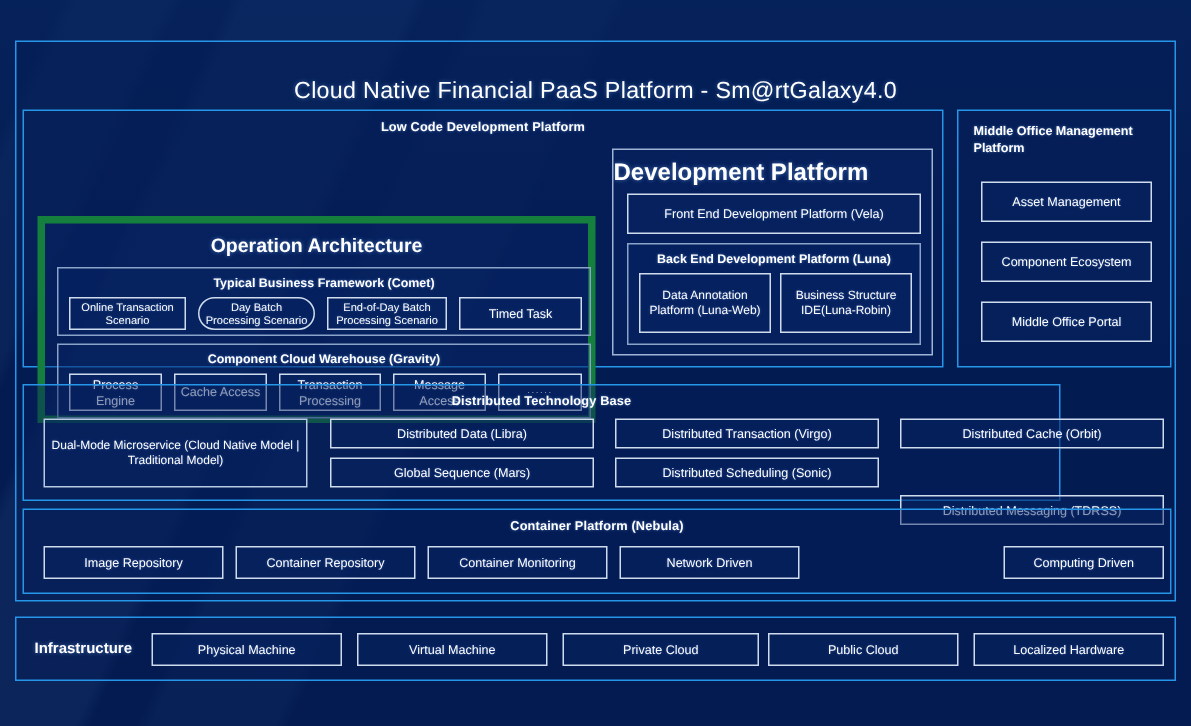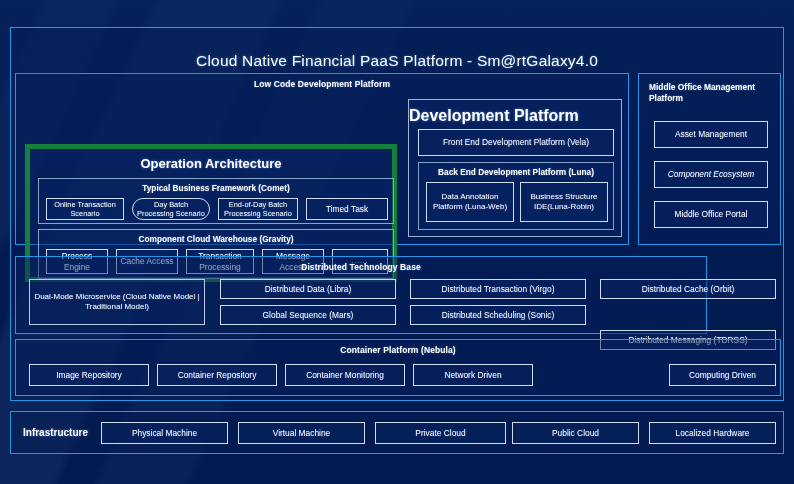--- a/index.html
+++ b/index.html
@@ -164,21 +164,21 @@
           <div class="sub-title">Back End Development Platform (Luna)</div>
           <div class="chip f8" style="left:7px;top:19px;width:88px;height:40px;">Data Annotation Platform (Luna-Web)</div>
           <div class="chip f8" style="left:101px;top:19px;width:88px;height:40px;">Business Structure IDE(Luna-Robin)</div>
         </div>
       </div>
     </div>
 
     <div class="panel" id="mid-office" style="left:627px;top:45px;width:143px;height:172px;">
       <div class="mo-title">Middle Office Management Platform</div>
       <div class="chip f85" style="left:15px;top:47px;width:114px;height:27px;">Asset Management</div>
-      <div class="chip f85" style="left:15px;top:87px;width:114px;height:27px;font-style:italic;">Component Ecosystem</div>
+      <div class="chip f85" style="left:15px;top:87px;width:114px;height:27px;">Component Ecosystem</div>
       <div class="chip f85" style="left:15px;top:127px;width:114px;height:27px;">Middle Office Portal</div>
     </div>
 
     <div class="panel" style="left:4px;top:228px;width:692px;height:78px;">
       <div class="panel-title">Distributed Technology Base</div>
 
       <div class="chip f8" style="left:13px;top:22px;width:176px;height:46px;border:1px solid #b9cbe4;">Dual-Mode Microservice (Cloud Native Model | Traditional Model)</div>
 
       <div class="chip f85" style="left:204px;top:22px;width:176px;height:20px;">Distributed Data (Libra)</div>
       <div class="chip f85" style="left:204px;top:48px;width:176px;height:20px;">Global Sequence (Mars)</div>

